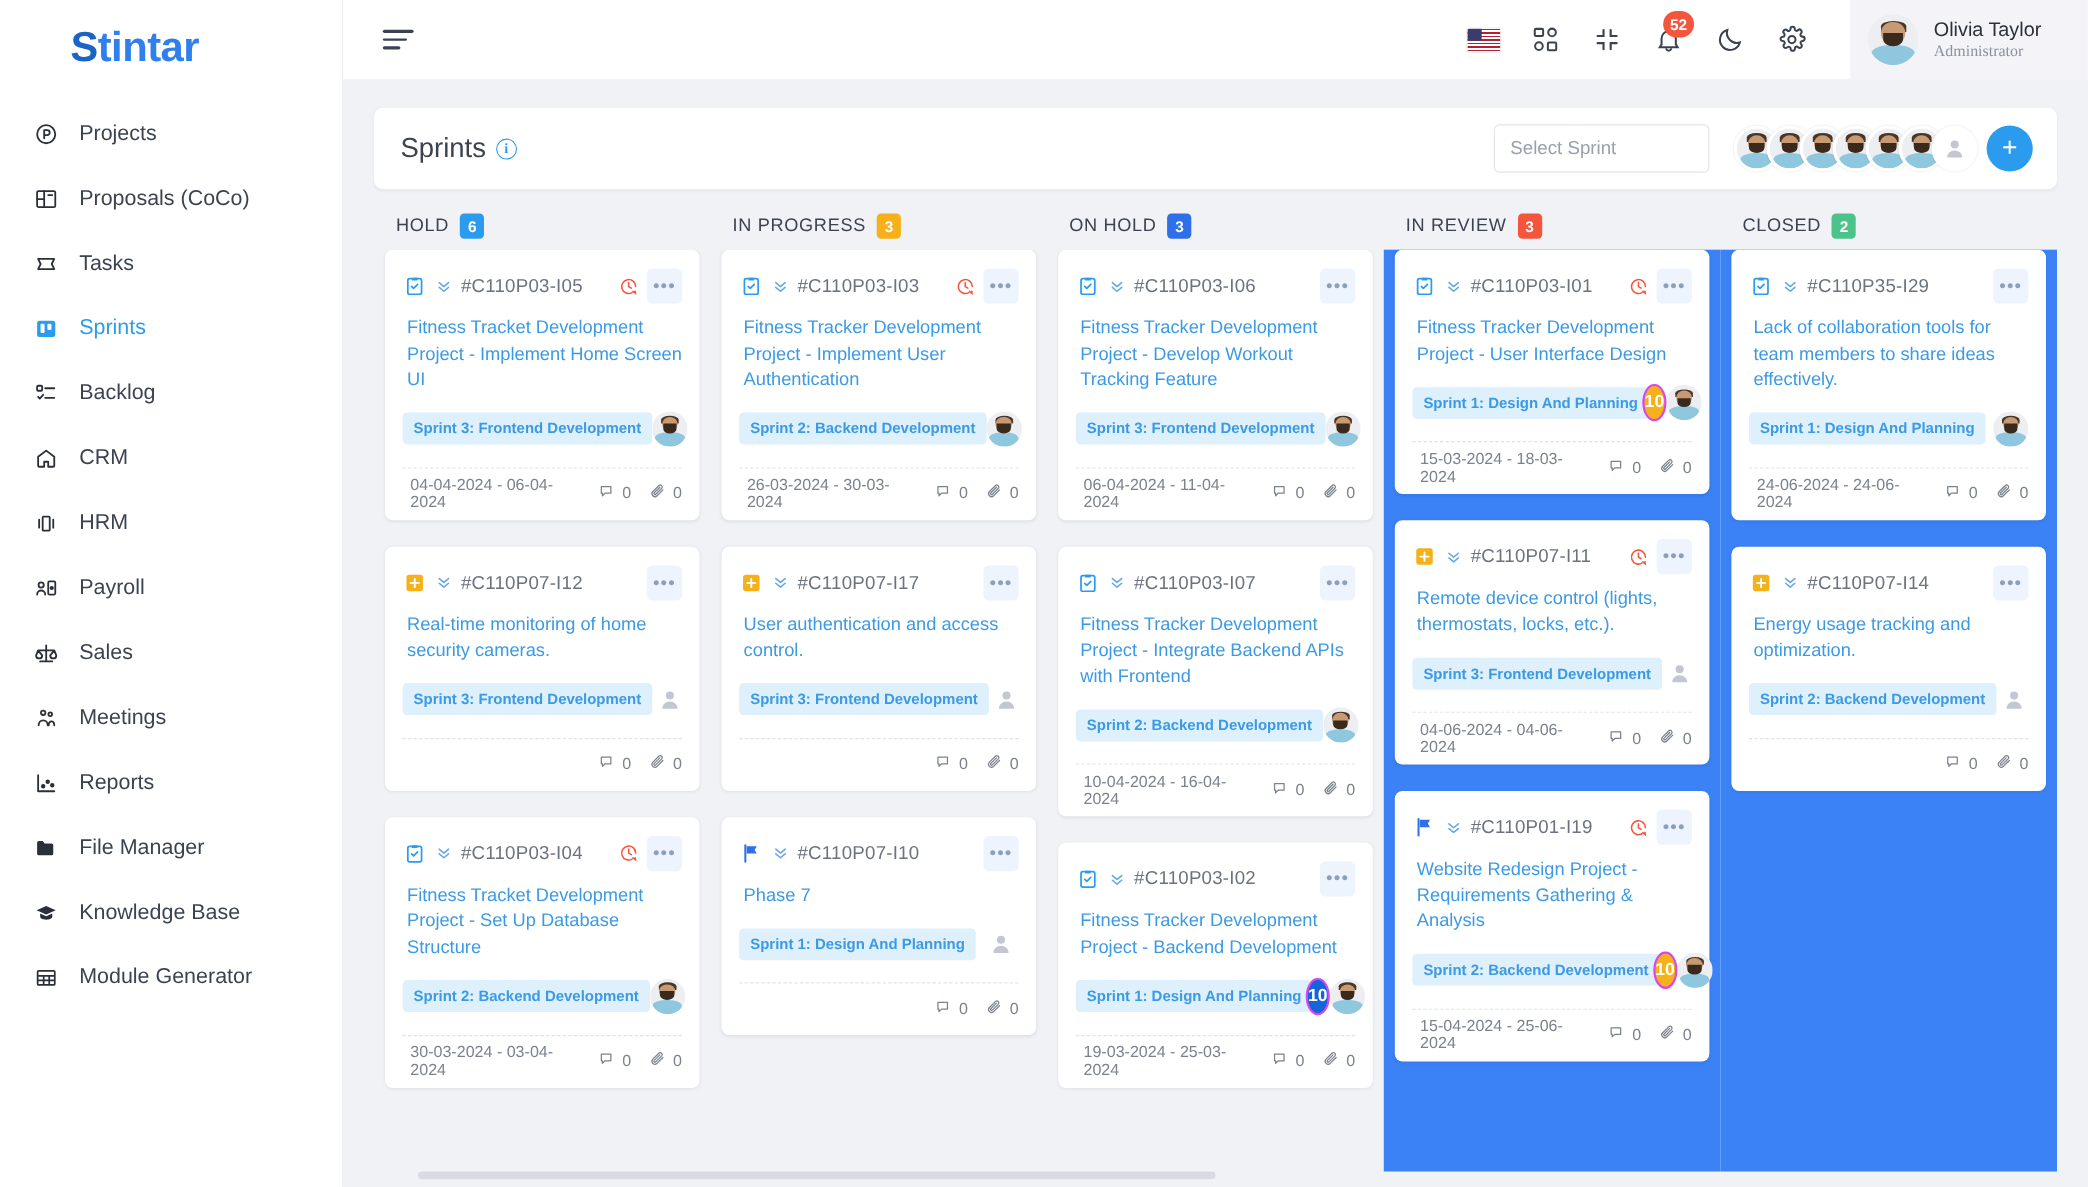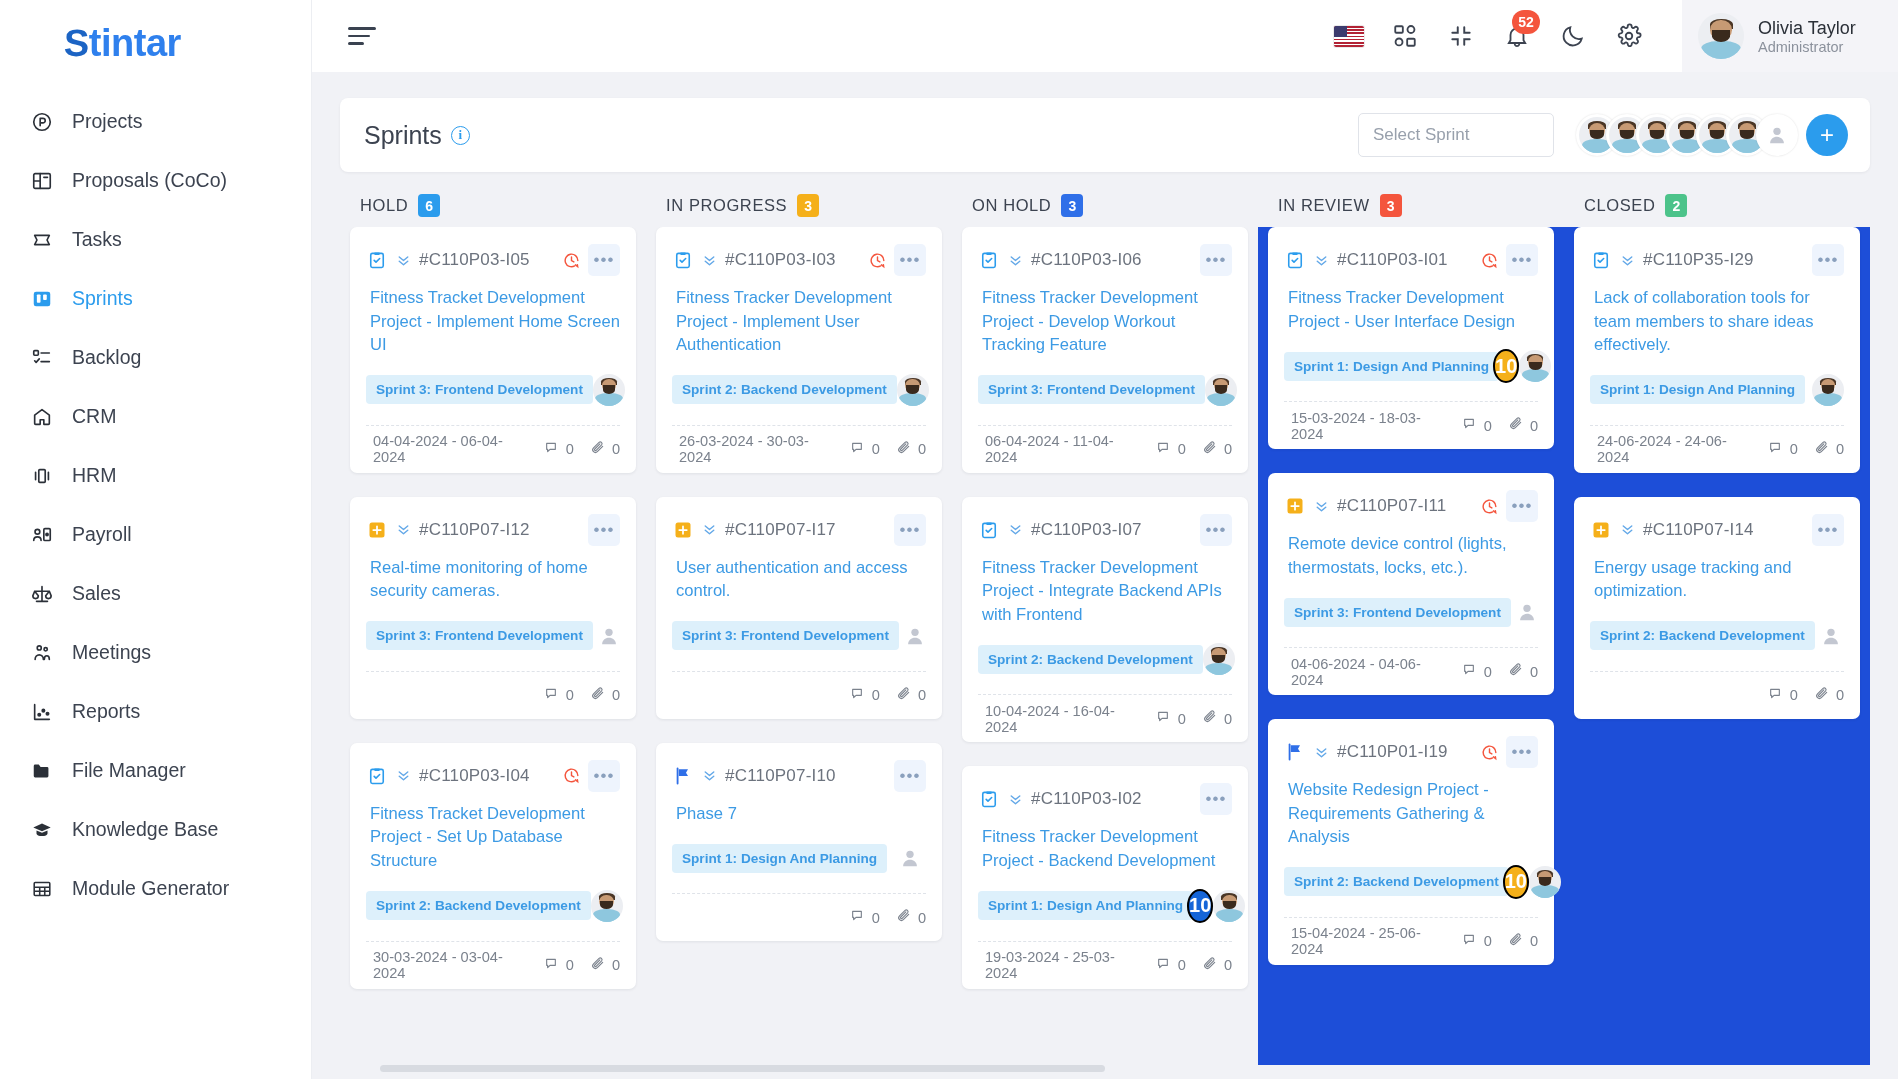--- a/index.html
+++ b/index.html
@@ -65,21 +65,21 @@
   .avatar {
     border-radius: 50%; background: #e7e9ee; overflow: hidden; flex: 0 0 auto;
     display: flex; align-items: flex-end; justify-content: center; position: relative;
   }
   .avatar.ph-face { background: radial-gradient(circle at 50% 120%, #9fd2e8 0 42%, transparent 42%), #eceef2; }
   .avatar .face { position: absolute; width: 46%; height: 42%; background: #c79a74; border-radius: 50%; top: 16%; left: 27%; }
   .avatar .hair { position: absolute; width: 50%; height: 22%; background: #4a3626; border-radius: 50% 50% 0 0; top: 12%; left: 25%; }
   .avatar .beard { position: absolute; width: 40%; height: 26%; background: #3a2a1d; border-radius: 0 0 50% 50%; top: 36%; left: 30%; }
   .avatar .torso { position: absolute; width: 86%; height: 40%; background: #8ec7de; border-radius: 44% 44% 0 0; bottom: 0; left: 7%; }
   .u-name { font-size: 18px; color: #2b3038; line-height: 1.25; }
-  .u-role { font-size: 14.5px; color: #8b919c; }
+  .u-role { font-size: 14.5px; color: #8b919c; font-family: Liberation Serif, serif; }
 
   
   .content { flex: 1; padding: 26px 28px 0 28px; min-height: 0; display: flex; flex-direction: column; }
   .sprint-bar {
     background: #fff; border-radius: 8px; height: 74px; display: flex; align-items: center;
     padding: 0 22px 0 24px; box-shadow: 0 1px 3px rgba(16,24,40,.06);
   }
   .sprint-title { font-size: 25px; color: #3c4350; display: flex; align-items: center; gap: 9px; }
   .info-ico { width: 19px; height: 19px; border: 1.6px solid #2b9ced; border-radius: 50%; color: #2b9ced;
     font-size: 13px; font-weight: 700; display: flex; align-items: center; justify-content: center; font-family: "Liberation Serif", serif; }
@@ -102,21 +102,21 @@
   
   .board { display: flex; gap: 0; margin-top: 14px; flex: 1; min-height: 0; }
   .col { width: 306px; flex: 0 0 306px; display: flex; flex-direction: column; min-height: 0; }
   .col-head { display: flex; align-items: center; gap: 10px; padding: 8px 0 10px 20px; }
   .col-name { font-size: 16.5px; letter-spacing: .6px; color: #3c4350; font-weight: 400; }
   .col-count {
     min-width: 22px; height: 23px; border-radius: 4px; color: #fff; font-size: 14px; font-weight: 700;
     display: flex; align-items: center; justify-content: center; padding: 0 6px;
   }
   .col-body { flex: 1; overflow: hidden; padding: 0 10px; }
-  .col.shaded .col-body { background: #1d4ed8; }
+  .col.shaded .col-body { background: #3b82f6; }
 
   .card {
     background: #fff; border-radius: 7px; margin-bottom: 24px; padding: 16px 16px 0 16px;
     box-shadow: 0 1px 3px rgba(16,24,40,.08);
   }
   .card-top { display: flex; align-items: center; gap: 7px; height: 34px; }
   .type-ico { width: 22px; height: 22px; flex: 0 0 22px; display: flex; align-items: center; justify-content: center; }
   .type-ico svg { width: 20px; height: 20px; }
   .chev-dbl { color: #63a8e8; display: flex; }
   .chev-dbl svg { width: 17px; height: 17px; }
@@ -130,23 +130,23 @@
     letter-spacing: 1px; line-height: 0;
   }
   .card-title { font-size: 16.6px; line-height: 1.42; color: #3c9ae4; margin: 9px 0 12px 4px; font-weight: 400; }
   .card-meta { display: flex; align-items: center; gap: 0; min-height: 42px; position: relative; }
   .sprint-tag {
     background: #ddf0fb; color: #3c9ae4; font-size: 13.6px; font-weight: 700;
     padding: 7px 10px; border-radius: 4px; white-space: nowrap;
   }
   .meta-spacer { flex: 1; }
   .point-badge {
-    width: 34px; height: 34px; border-radius: 50%; color: #fff; font-size: 20px; font-weight: 700;
+    width: 34px; height: 34px; border-radius: 50%; color: #fff; font-size: 16px; font-weight: 700;
     display: flex; align-items: center; justify-content: center; margin-left: -6px;
-    border: 2px solid #000000; z-index: 2;
+    border: 2px solid #d946ef; z-index: 2;
   }
   .card-meta .avatar { width: 32px; height: 32px; }
   .card-foot {
     border-top: 1px dashed #dfe3e9; margin-top: 14px; height: 48px;
     display: flex; align-items: center; gap: 16px; font-size: 14.6px; color: #7b828d;
   }
   .card-foot.right { justify-content: flex-end; }
   .foot-item { display: flex; align-items: center; gap: 6px; }
   .foot-item svg { width: 16px; height: 16px; color: #7b828d; }
   .foot-date { display: flex; align-items: center; gap: 7px; }

